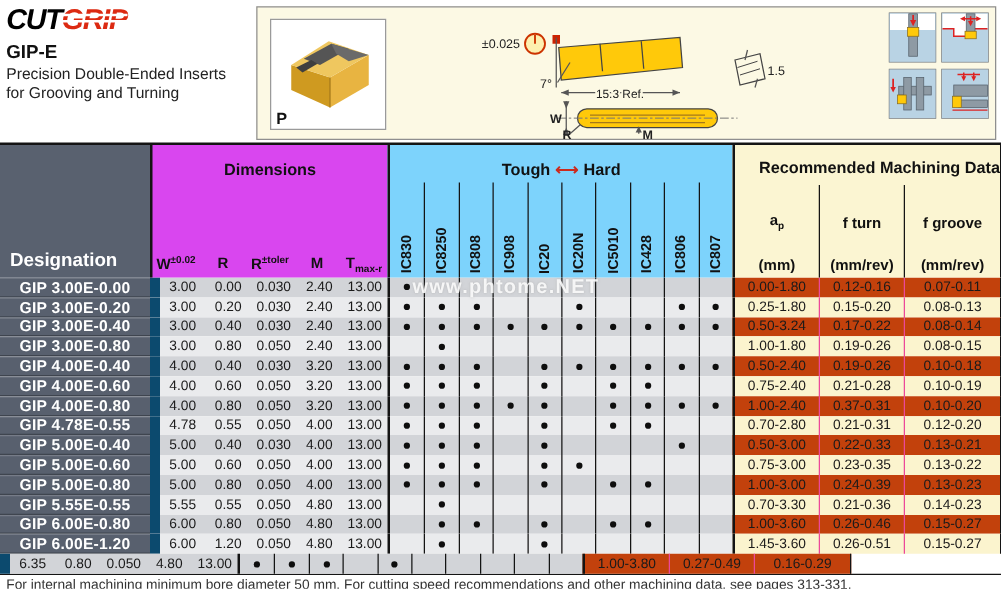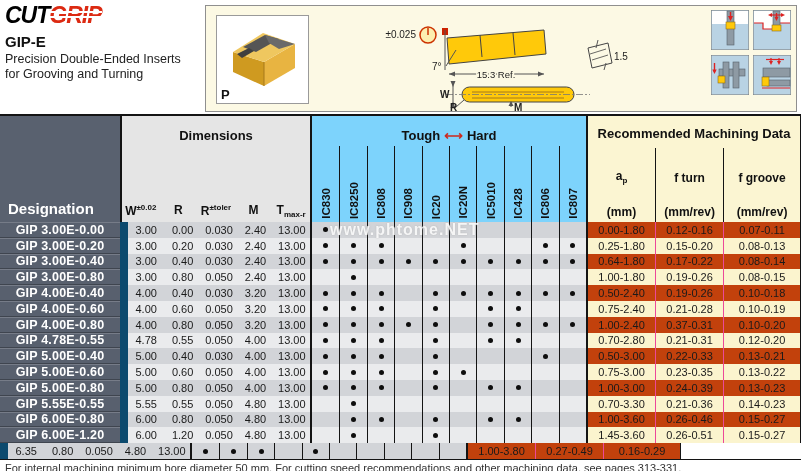--- a/index.html
+++ b/index.html
@@ -19,34 +19,34 @@
   .photo-label { position:absolute; left:4px; bottom:1px; font-weight:bold; font-size:13px; color:#111; }
   .drawing { position:absolute; left:170px; top:2px; }
   .diagrams { position:absolute; left:505px; top:4px; width:82px; height:99px; }
   .diagrams svg { position:absolute; }
 
   
   .tbl { position:absolute; left:0; top:114px; width:801px; border-top:2px solid #141414; border-bottom:1px solid #141414; }
   .thead { display:flex; height:106px; }
   .h-desig { width:120px; background:#59616f; position:relative; }
   .h-desig .lbl { position:absolute; left:8px; bottom:5px; color:#fff; font-size:15px; font-weight:bold; }
-  .h-dims { width:190px; background:#e5e5e5; border-left:2px solid #141414; position:relative; }
+  .h-dims { width:190px; background:#d946ef; border-left:2px solid #141414; position:relative; }
   .h-dims .title { text-align:center; margin-top:12px; font-size:13px; font-weight:bold; color:#111; }
   .dim-heads { position:absolute; left:0; bottom:3px; width:100%; display:flex; }
   .dim-h { width:38px; text-align:center; font-size:12px; font-weight:bold; color:#111; }
   .dim-h sup { font-size:8px; } .dim-h sub { font-size:8px; }
   .h-grades { width:276px; background:#7dd3fc; border-left:2px solid #141414; position:relative; }
   .h-grades .title { text-align:center; margin-top:12px; font-size:13px; font-weight:bold; color:#111; }
   .h-grades .arrow { color:#cc2a1e; font-weight:bold; padding:0 4px; }
   .grade-cols { position:absolute; left:0; top:30px; bottom:0; width:100%; display:flex; }
   .gcol { width:27.6px; border-left:1px solid #141414; display:flex; align-items:flex-end; justify-content:center; }
   .gcol:first-child { border-left:none; }
   .gcol span { writing-mode:vertical-rl; transform:rotate(180deg); font-size:11.5px; font-weight:bold; color:#111; margin-bottom:3px; }
   .h-mach { width:215px; background:#fbf5d2; border-left:2px solid #141414; border-right:1px solid #141414; position:relative; }
-  .h-mach .title { text-align:center; margin-top:10px; font-size:13px; font-weight:bold; color:#111; white-space:nowrap; }
+  .h-mach .title { text-align:right; margin-top:10px; font-size:13px; font-weight:bold; color:#111; white-space:nowrap; }
   .mach-cols { position:absolute; left:0; top:32px; bottom:0; width:100%; display:flex; }
   .mach-h { border-left:1px solid #141414; display:flex; flex-direction:column; justify-content:flex-end; align-items:center; padding-bottom:3px; font-size:12px; font-weight:bold; color:#111;gap:20px; }
   .mach-h:first-child { border-left:none; }
   .mach-h sub { font-size:8px; }
   .mw0 { width:68px; } .mw1 { width:69px; } .mw2 { width:78px; }
 
   .rows { }
   .row { display:flex; height:15.8px; }
   .c-desig { width:120px; background:#58606e; color:#fff; font-weight:bold; font-size:12.5px; display:flex; align-items:center; justify-content:center; letter-spacing:.2px;
              box-shadow: inset 0 1px 0 rgba(255,255,255,.18), inset 0 -1px 0 rgba(0,0,0,.28); }
@@ -351,21 +351,21 @@
             <div class="dot"></div>
           </div>
           <div class="gcell">
             <div class="dot"></div>
           </div>
           <div class="gcell">
             <div class="dot"></div>
           </div>
         </div>
     <div class="mach">
-          <div class="mcell mw0">0.64-1.80</div>
+          <div class="mcell mw0">0.50-3.24</div>
           <div class="mcell mw1">0.17-0.22</div>
           <div class="mcell mw2">0.08-0.14</div>
         </div>
   </div>
       <div class="row even">
     <div class="c-desig">GIP 3.00E-0.80</div>
     <div class="dims">
           <div class="c-dim">3.00</div>
           <div class="c-dim">0.80</div>
           <div class="c-dim">0.050</div>

